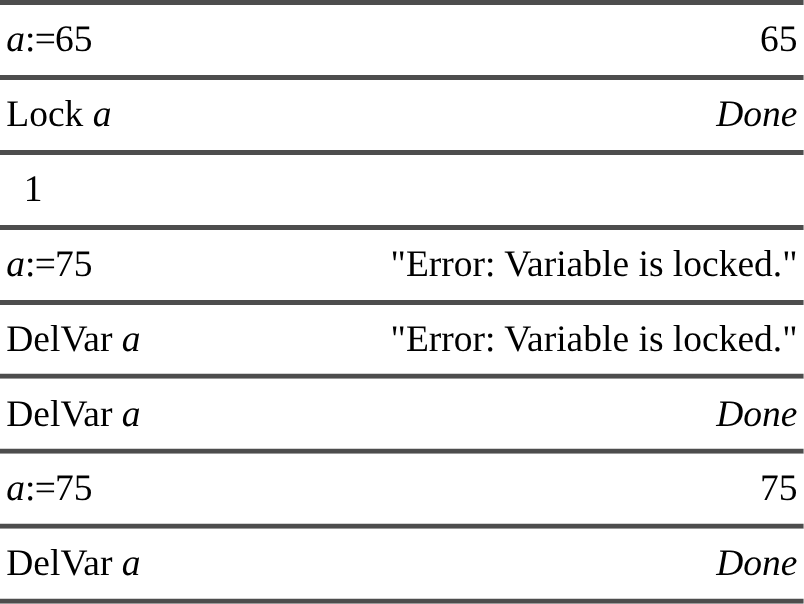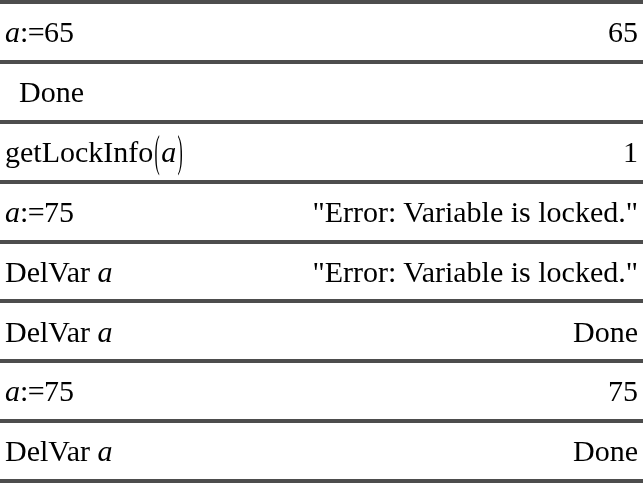--- a/index.html
+++ b/index.html
@@ -67,21 +67,21 @@
   
   .kw { font-style: normal; }
 
   
   .assign {
     font-style: normal;
     letter-spacing: -0.02em;
   }
 
   
-  .result-italic { }
+  .result-italic { font-style: italic; }
   
   .result-upright { font-style: normal; }
 
   
   .paren {
     display: inline-block;
     font-style: normal;
     transform: scaleX(0.52) scaleY(1.5);
     transform-origin: center center;
     margin: 0 -1px;
@@ -97,27 +97,27 @@
   <div class="rule"></div>
 
   <div class="history-row">
     <div class="entry-expression"><span class="var">a</span><span class="assign">:=</span><span class="kw">65</span></div>
     <div class="entry-result result-upright">65</div>
   </div>
 
   <div class="rule"></div>
 
   <div class="history-row">
+    <div class="entry-expression"><span class="kw">Lock</span>&nbsp;<span class="var">a</span></div>
     <div class="entry-result result-italic">Done</div>
   </div>
 
   <div class="rule"></div>
 
   <div class="history-row">
-    <div class="entry-expression"><span class="kw">getLockInfo</span><span class="paren">(</span><span class="var">a</span><span class="paren">)</span></div>
     <div class="entry-result result-upright">1</div>
   </div>
 
   <div class="rule"></div>
 
   <div class="history-row">
     <div class="entry-expression"><span class="var">a</span><span class="assign">:=</span><span class="kw">75</span></div>
     <div class="entry-result result-upright">"Error: Variable is locked."</div>
   </div>
 

